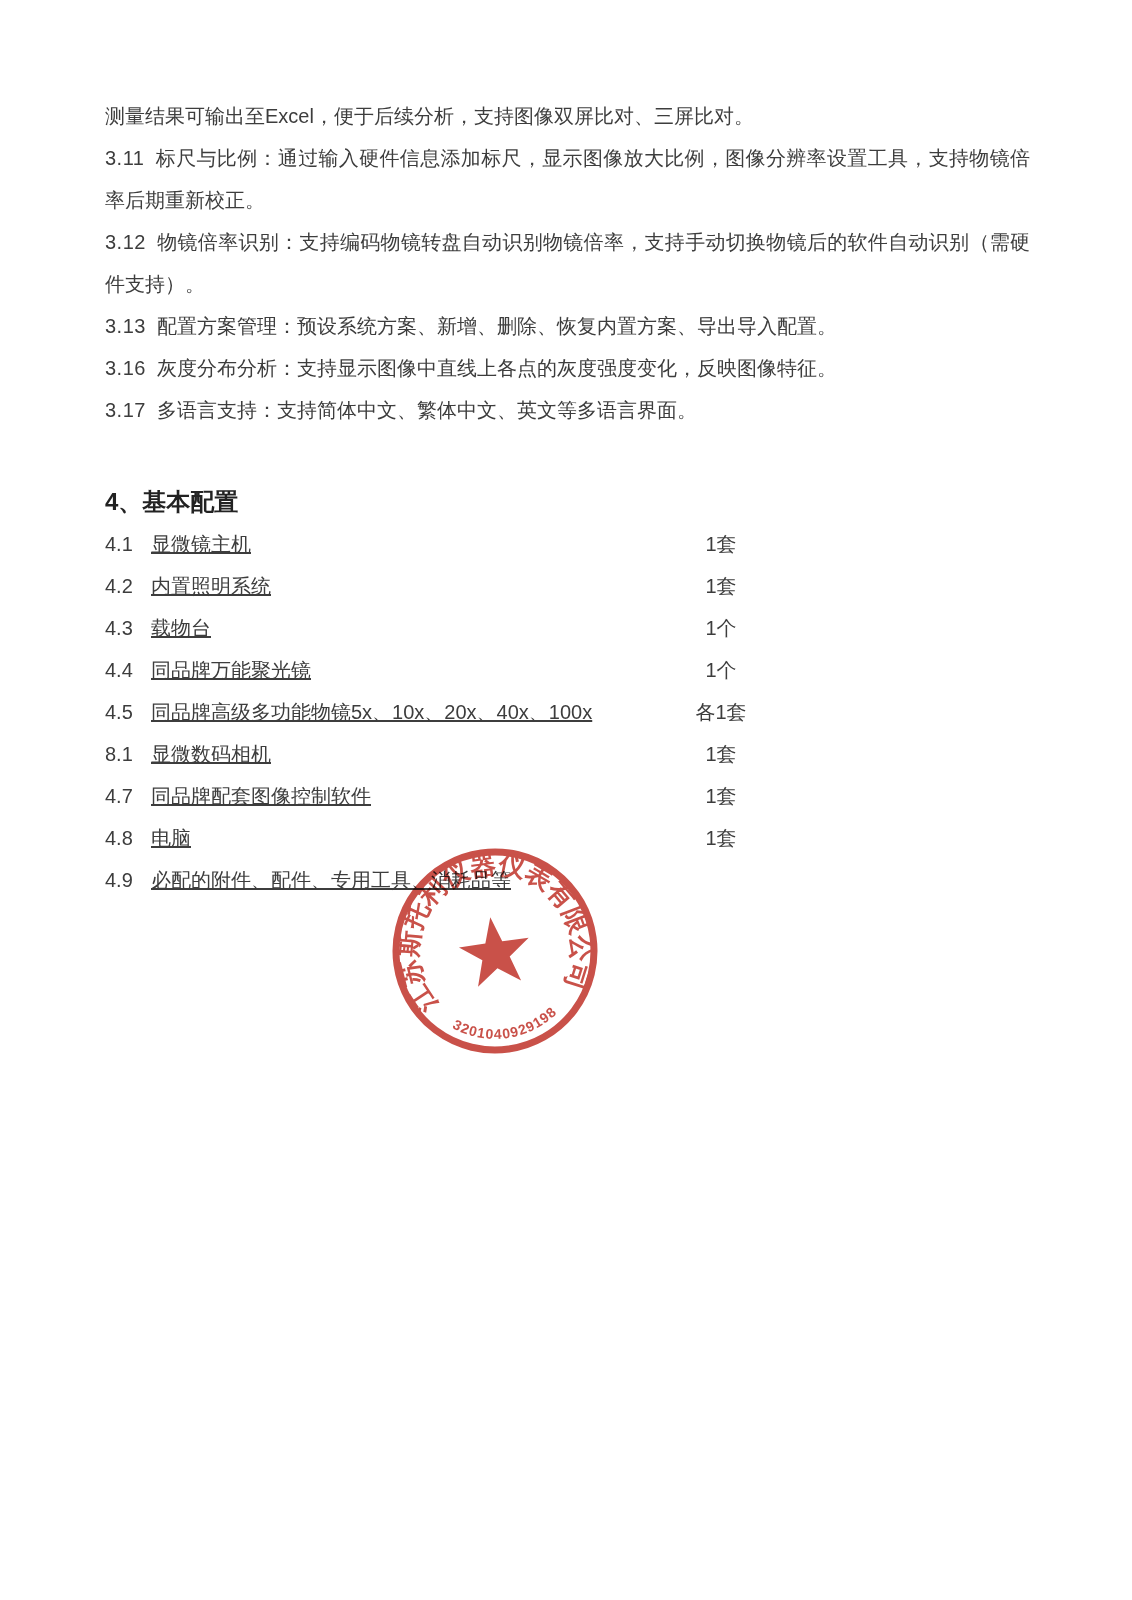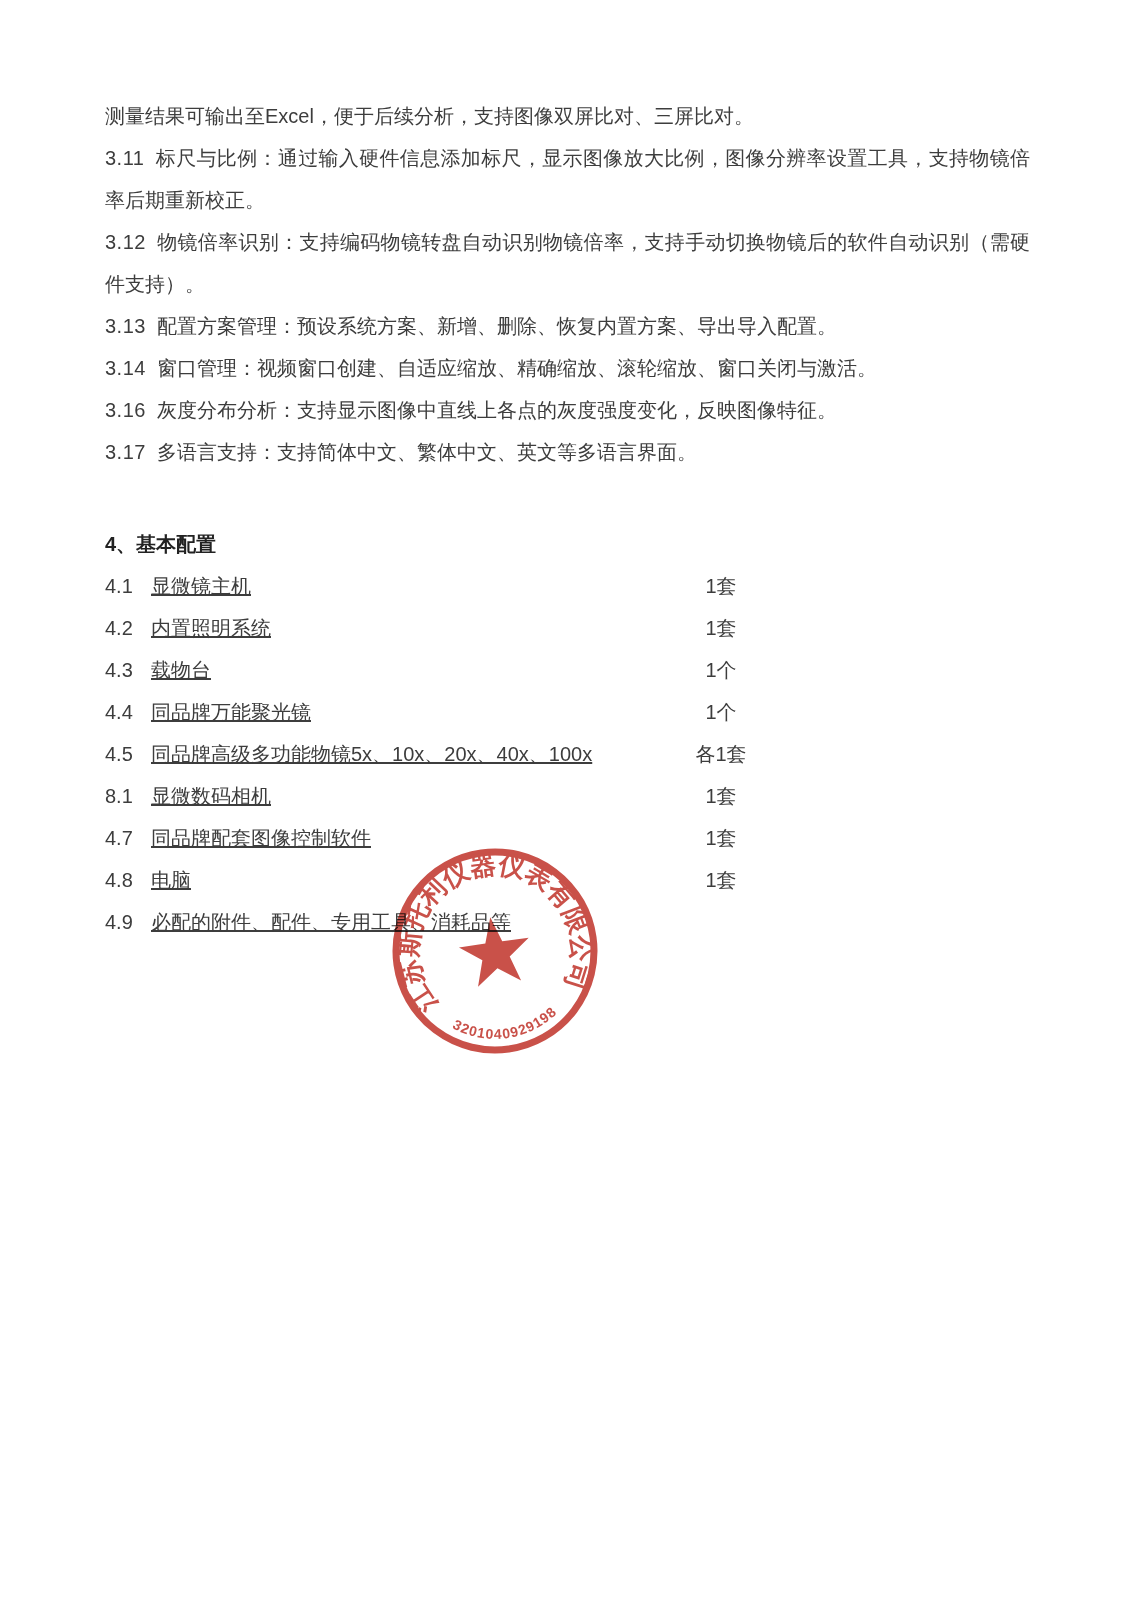--- a/index.html
+++ b/index.html
@@ -29,21 +29,21 @@
     margin: 0;
     text-align: justify;
   }
   .para .num {
     display: inline-block;
     margin-right: 11px;
     letter-spacing: 0.5px;
   }
   .heading {
     margin: 50px 0 0 0;
-    font-size: 20px;
+    font-size: 24px;
     line-height: 42px;
     font-weight: bold;
     color: #222222;
   }
   .cfg-row {
     position: relative;
     height: 42px;
     white-space: nowrap;
     text-decoration: underline;
   }
@@ -89,21 +89,20 @@
   <div class="doc">
 
     <p class="para"><span>测量结果可输出至Excel，便于后续分析，支持图像双屏比对、三屏比对。</span></p>
 
     <p class="para"><span class="num">3.11</span><span>标尺与比例：通过输入硬件信息添加标尺，显示图像放大比例，图像分辨率设置工具，支持物镜倍率后期重新校正。</span></p>
 
     <p class="para"><span class="num">3.12</span><span>物镜倍率识别：支持编码物镜转盘自动识别物镜倍率，支持手动切换物镜后的软件自动识别（需硬件支持）。</span></p>
 
     <p class="para"><span class="num">3.13</span><span>配置方案管理：预设系统方案、新增、删除、恢复内置方案、导出导入配置。</span></p>
 
-    <p class="para"><span class="num">3.14</span><span>窗口管理：视频窗口创建、自适应缩放、精确缩放、滚轮缩放、窗口关闭与激活。</span></p>
 
 
     <p class="para"><span class="num">3.16</span><span>灰度分布分析：支持显示图像中直线上各点的灰度强度变化，反映图像特征。</span></p>
 
     <p class="para"><span class="num">3.17</span><span>多语言支持：支持简体中文、繁体中文、英文等多语言界面。</span></p>
 
     <h2 class="heading">4、基本配置</h2>
 
     <div class="cfg-row"><span class="num">4.1</span><span>显微镜主机</span><span class="qty">1套</span></div>
 

